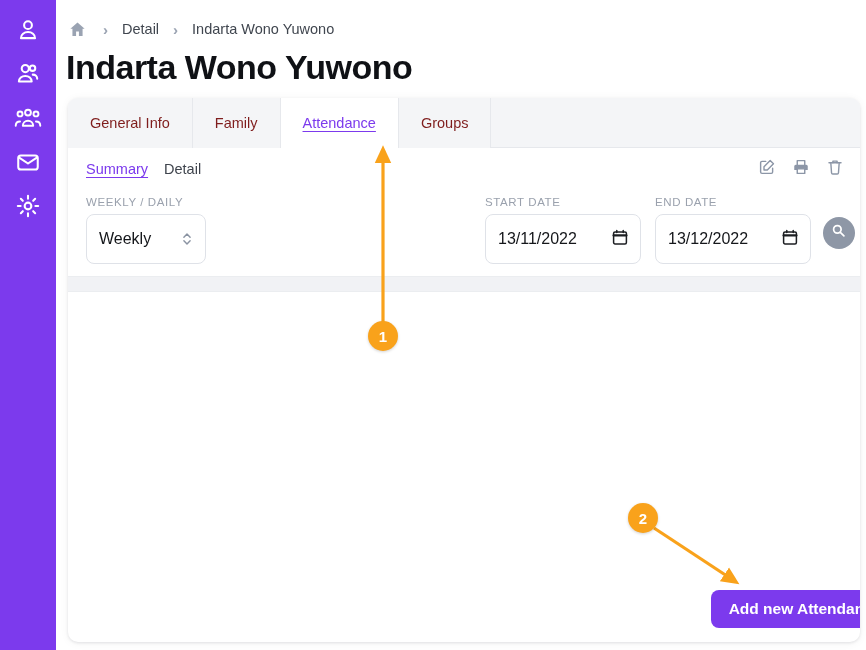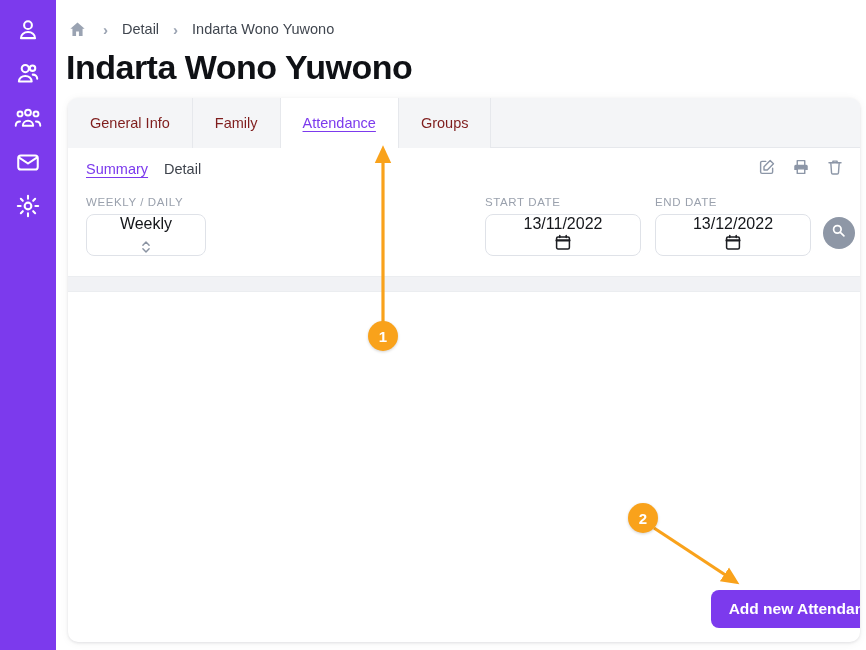--- a/index.html
+++ b/index.html
@@ -147,31 +147,30 @@
   .field { position: absolute; }
   .field-label {
     font-size: 11.5px;
     letter-spacing: 0.6px;
     color: #9aa1ad;
     text-transform: uppercase;
     margin-bottom: 6px;
     display: block;
   }
   .select-box, .date-box {
-    height: 42px;
+    height: 50px;
     border: 1px solid #dfe2e8;
     border-radius: 8px;
     background: #ffffff;
     display: flex; align-items: center;
     padding: 0 12px;
     font-size: 16px;
     color: #14161a;
     cursor: pointer;
     position: relative;
-    flex-direction: column;
   }
   .select-box { width: 120px; }
   .select-value { flex: 1; }
   .select-arrows {
     display: flex; flex-direction: column;
     align-items: center; justify-content: center;
     gap: 2px;
     color: #8a93a2;
   }
   .date-box { width: 156px; justify-content: space-between; }

